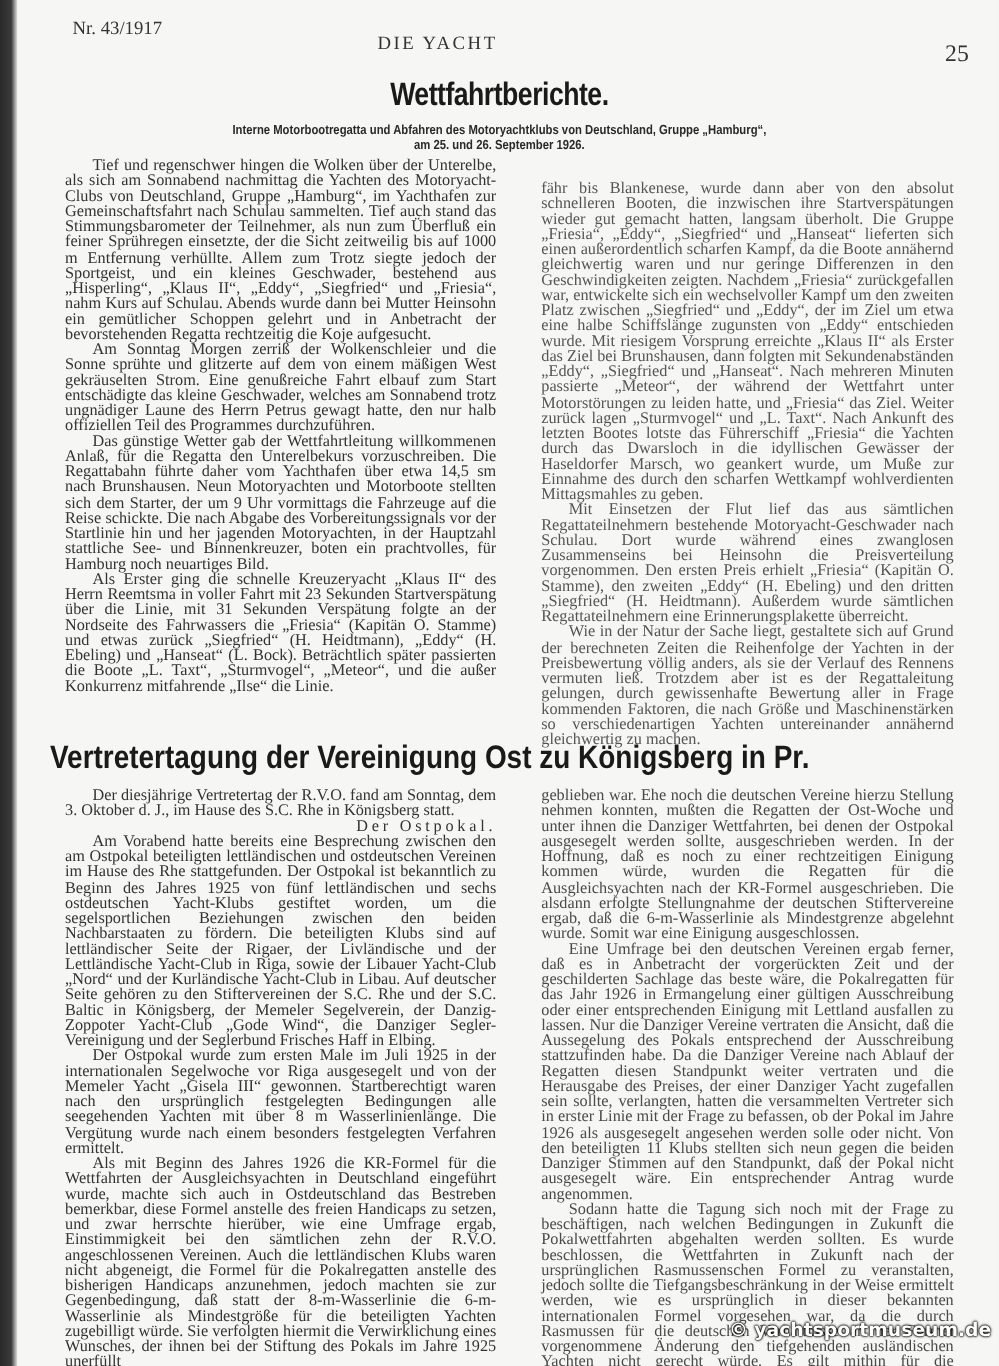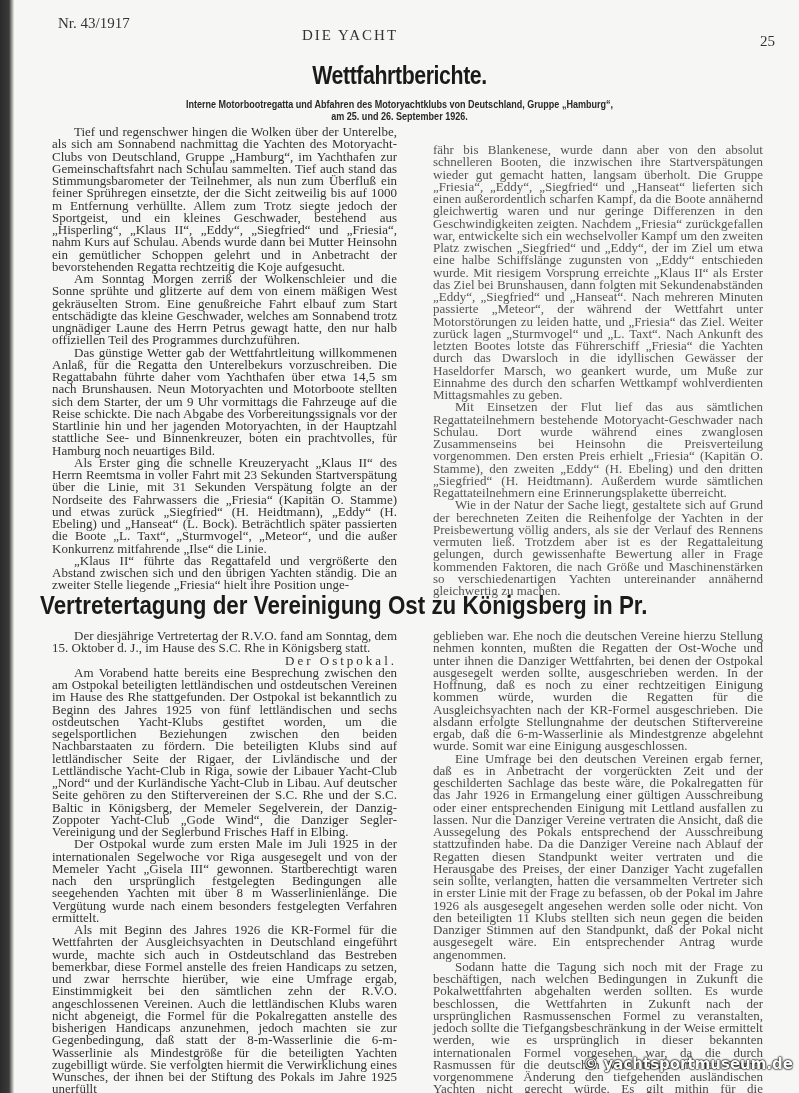--- a/index.html
+++ b/index.html
@@ -2,21 +2,21 @@
 <html><head>
 <meta charset="utf-8">
 <style>
   html, body { margin:0; padding:0; }
   body { width:799px; height:1093px; background:#f4f4f2; position:relative; overflow:hidden; }
   .page { position:absolute; left:0; top:0; width:799px; height:1093px; background:#f6f6f4; }
   .left-edge { position:absolute; left:0; top:0; width:14px; height:1093px; background:linear-gradient(to right,#2a2a2a 0,#3a3a3a 9px,#e8e8e6 14px); }
   .hdr { position:absolute; top:15px; font-family:"Liberation Serif", serif; color:#333; }
   .hdr-issue { left:58px; font-size:15px; }
   .hdr-title { left:0; width:700px; text-align:center; top:27px; font-size:15px; letter-spacing:2px; }
-  .hdr-page { right:24px; top:33px; font-size:15px; }
+  .hdr-page { right:24px; top:33px; font-size:19px; }
   .t1 { position:absolute; top:60px; left:0; width:799px; text-align:center; font-family:"Liberation Sans", sans-serif; font-weight:bold; font-size:26px; color:#1a1a1a; letter-spacing:-0.5px; transform:scaleX(0.82); }
   .sub1 { position:absolute; top:98px; left:0; width:799px; text-align:center; font-family:"Liberation Sans", sans-serif; font-weight:bold; font-size:10.5px; color:#2a2a2a; line-height:12px; transform:scaleX(0.86); }
   .col { position:absolute; font-family:"Liberation Serif", serif; font-size:13px; line-height:12.25px; color:#333; text-align:justify; }
   .col p { margin:0; text-indent:22px; }
   .col p.noind { text-indent:0; }
   .c1 { left:52px; top:126px; width:345px; }
   .c2 { left:433px; top:144px; width:330px; color:#555; }
   .sig { text-align:right; letter-spacing:2px; margin-top:2px; padding-right:6px; }
   .t2 { position:absolute; top:590px; left:40px; width:740px; font-family:"Liberation Sans", sans-serif; font-weight:bold; font-size:26px; color:#1a1a1a; white-space:nowrap; transform:scaleX(0.86); transform-origin:left; }
   .c3 { left:52px; top:630px; width:345px; }
@@ -38,33 +38,32 @@
   <div class="sub1">
     <div>Interne Motorbootregatta und Abfahren des Motoryachtklubs von Deutschland, Gruppe „Hamburg“,</div>
     <div>am 25. und 26. September 1926.</div>
   </div>
 
   <div class="col c1">
     <p>Tief und regenschwer hingen die Wolken über der Unterelbe, als sich am Sonnabend nachmittag die Yachten des Motoryacht-Clubs von Deutschland, Gruppe „Hamburg“, im Yachthafen zur Gemeinschaftsfahrt nach Schulau sammelten. Tief auch stand das Stimmungsbarometer der Teilnehmer, als nun zum Überfluß ein feiner Sprühregen einsetzte, der die Sicht zeitweilig bis auf 1000 m Entfernung verhüllte. Allem zum Trotz siegte jedoch der Sportgeist, und ein kleines Geschwader, bestehend aus „Hisperling“, „Klaus II“, „Eddy“, „Siegfried“ und „Friesia“, nahm Kurs auf Schulau. Abends wurde dann bei Mutter Heinsohn ein gemütlicher Schoppen gelehrt und in Anbetracht der bevorstehenden Regatta rechtzeitig die Koje aufgesucht.</p>
     <p>Am Sonntag Morgen zerriß der Wolkenschleier und die Sonne sprühte und glitzerte auf dem von einem mäßigen West gekräuselten Strom. Eine genußreiche Fahrt elbauf zum Start entschädigte das kleine Geschwader, welches am Sonnabend trotz ungnädiger Laune des Herrn Petrus gewagt hatte, den nur halb offiziellen Teil des Programmes durchzuführen.</p>
     <p>Das günstige Wetter gab der Wettfahrtleitung willkommenen Anlaß, für die Regatta den Unterelbekurs vorzuschreiben. Die Regattabahn führte daher vom Yachthafen über etwa 14,5 sm nach Brunshausen. Neun Motoryachten und Motorboote stellten sich dem Starter, der um 9 Uhr vormittags die Fahrzeuge auf die Reise schickte. Die nach Abgabe des Vorbereitungssignals vor der Startlinie hin und her jagenden Motoryachten, in der Hauptzahl stattliche See- und Binnenkreuzer, boten ein prachtvolles, für Hamburg noch neuartiges Bild.</p>
     <p>Als Erster ging die schnelle Kreuzeryacht „Klaus II“ des Herrn Reemtsma in voller Fahrt mit 23 Sekunden Startverspätung über die Linie, mit 31 Sekunden Verspätung folgte an der Nordseite des Fahrwassers die „Friesia“ (Kapitän O. Stamme) und etwas zurück „Siegfried“ (H. Heidtmann), „Eddy“ (H. Ebeling) und „Hanseat“ (L. Bock). Beträchtlich später passierten die Boote „L. Taxt“, „Sturmvogel“, „Meteor“, und die außer Konkurrenz mitfahrende „Ilse“ die Linie.</p>
-    <p>„Klaus II“ führte das Regattafeld und vergrößerte den Abstand zwischen sich und den übrigen Yachten ständig. Die an zweiter Stelle liegende „Friesia“ hielt ihre Position unge-</p>
   </div>
 
   <div class="col c2">
     <p class="noind">fähr bis Blankenese, wurde dann aber von den absolut schnelleren Booten, die inzwischen ihre Startverspätungen wieder gut gemacht hatten, langsam überholt. Die Gruppe „Friesia“, „Eddy“, „Siegfried“ und „Hanseat“ lieferten sich einen außerordentlich scharfen Kampf, da die Boote annähernd gleichwertig waren und nur geringe Differenzen in den Geschwindigkeiten zeigten. Nachdem „Friesia“ zurückgefallen war, entwickelte sich ein wechselvoller Kampf um den zweiten Platz zwischen „Siegfried“ und „Eddy“, der im Ziel um etwa eine halbe Schiffslänge zugunsten von „Eddy“ entschieden wurde. Mit riesigem Vorsprung erreichte „Klaus II“ als Erster das Ziel bei Brunshausen, dann folgten mit Sekundenabständen „Eddy“, „Siegfried“ und „Hanseat“. Nach mehreren Minuten passierte „Meteor“, der während der Wettfahrt unter Motorstörungen zu leiden hatte, und „Friesia“ das Ziel. Weiter zurück lagen „Sturmvogel“ und „L. Taxt“. Nach Ankunft des letzten Bootes lotste das Führerschiff „Friesia“ die Yachten durch das Dwarsloch in die idyllischen Gewässer der Haseldorfer Marsch, wo geankert wurde, um Muße zur Einnahme des durch den scharfen Wettkampf wohlverdienten Mittagsmahles zu geben.</p>
     <p>Mit Einsetzen der Flut lief das aus sämtlichen Regattateilnehmern bestehende Motoryacht-Geschwader nach Schulau. Dort wurde während eines zwanglosen Zusammenseins bei Heinsohn die Preisverteilung vorgenommen. Den ersten Preis erhielt „Friesia“ (Kapitän O. Stamme), den zweiten „Eddy“ (H. Ebeling) und den dritten „Siegfried“ (H. Heidtmann). Außerdem wurde sämtlichen Regattateilnehmern eine Erinnerungsplakette überreicht.</p>
     <p>Wie in der Natur der Sache liegt, gestaltete sich auf Grund der berechneten Zeiten die Reihenfolge der Yachten in der Preisbewertung völlig anders, als sie der Verlauf des Rennens vermuten ließ. Trotzdem aber ist es der Regattaleitung gelungen, durch gewissenhafte Bewertung aller in Frage kommenden Faktoren, die nach Größe und Maschinenstärken so verschiedenartigen Yachten untereinander annähernd gleichwertig zu machen.</p>
   </div>
 
   <div class="t2">Vertretertagung der Vereinigung Ost zu Königsberg in Pr.</div>
 
   <div class="col c3">
-    <p>Der diesjährige Vertretertag der R.V.O. fand am Sonntag, dem 15. Oktober d. J., im Hause des S.C. Rhe in Königsberg statt.</p>
+    <p>Der diesjährige Vertretertag der R.V.O. fand am Sonntag, dem 3. Oktober d. J., im Hause des S.C. Rhe in Königsberg statt.</p>
     <p class="subhead">Der Ostpokal.</p>
     <p>Am Vorabend hatte bereits eine Besprechung zwischen den am Ostpokal beteiligten lettländischen und ostdeutschen Vereinen im Hause des Rhe stattgefunden. Der Ostpokal ist bekanntlich zu Beginn des Jahres 1925 von fünf lettländischen und sechs ostdeutschen Yacht-Klubs gestiftet worden, um die segelsportlichen Beziehungen zwischen den beiden Nachbarstaaten zu fördern. Die beteiligten Klubs sind auf lettländischer Seite der Rigaer, der Livländische und der Lettländische Yacht-Club in Riga, sowie der Libauer Yacht-Club „Nord“ und der Kurländische Yacht-Club in Libau. Auf deutscher Seite gehören zu den Stiftervereinen der S.C. Rhe und der S.C. Baltic in Königsberg, der Memeler Segelverein, der Danzig-Zoppoter Yacht-Club „Gode Wind“, die Danziger Segler-Vereinigung und der Seglerbund Frisches Haff in Elbing.</p>
     <p>Der Ostpokal wurde zum ersten Male im Juli 1925 in der internationalen Segelwoche vor Riga ausgesegelt und von der Memeler Yacht „Gisela III“ gewonnen. Startberechtigt waren nach den ursprünglich festgelegten Bedingungen alle seegehenden Yachten mit über 8 m Wasserlinienlänge. Die Vergütung wurde nach einem besonders festgelegten Verfahren ermittelt.</p>
     <p>Als mit Beginn des Jahres 1926 die KR-Formel für die Wettfahrten der Ausgleichsyachten in Deutschland eingeführt wurde, machte sich auch in Ostdeutschland das Bestreben bemerkbar, diese Formel anstelle des freien Handicaps zu setzen, und zwar herrschte hierüber, wie eine Umfrage ergab, Einstimmigkeit bei den sämtlichen zehn der R.V.O. angeschlossenen Vereinen. Auch die lettländischen Klubs waren nicht abgeneigt, die Formel für die Pokalregatten anstelle des bisherigen Handicaps anzunehmen, jedoch machten sie zur Gegenbedingung, daß statt der 8-m-Wasserlinie die 6-m-Wasserlinie als Mindestgröße für die beteiligten Yachten zugebilligt würde. Sie verfolgten hiermit die Verwirklichung eines Wunsches, der ihnen bei der Stiftung des Pokals im Jahre 1925 unerfüllt</p>
   </div>
 
   <div class="col c4">
     <p class="noind">geblieben war. Ehe noch die deutschen Vereine hierzu Stellung nehmen konnten, mußten die Regatten der Ost-Woche und unter ihnen die Danziger Wettfahrten, bei denen der Ostpokal ausgesegelt werden sollte, ausgeschrieben werden. In der Hoffnung, daß es noch zu einer rechtzeitigen Einigung kommen würde, wurden die Regatten für die Ausgleichsyachten nach der KR-Formel ausgeschrieben. Die alsdann erfolgte Stellungnahme der deutschen Stiftervereine ergab, daß die 6-m-Wasserlinie als Mindestgrenze abgelehnt wurde. Somit war eine Einigung ausgeschlossen.</p>
     <p>Eine Umfrage bei den deutschen Vereinen ergab ferner, daß es in Anbetracht der vorgerückten Zeit und der geschilderten Sachlage das beste wäre, die Pokalregatten für das Jahr 1926 in Ermangelung einer gültigen Ausschreibung oder einer entsprechenden Einigung mit Lettland ausfallen zu lassen. Nur die Danziger Vereine vertraten die Ansicht, daß die Aussegelung des Pokals entsprechend der Ausschreibung stattzufinden habe. Da die Danziger Vereine nach Ablauf der Regatten diesen Standpunkt weiter vertraten und die Herausgabe des Preises, der einer Danziger Yacht zugefallen sein sollte, verlangten, hatten die versammelten Vertreter sich in erster Linie mit der Frage zu befassen, ob der Pokal im Jahre 1926 als ausgesegelt angesehen werden solle oder nicht. Von den beteiligten 11 Klubs stellten sich neun gegen die beiden Danziger Stimmen auf den Standpunkt, daß der Pokal nicht ausgesegelt wäre. Ein entsprechender Antrag wurde angenommen.</p>
     <p>Sodann hatte die Tagung sich noch mit der Frage zu beschäftigen, nach welchen Bedingungen in Zukunft die Pokalwettfahrten abgehalten werden sollten. Es wurde beschlossen, die Wettfahrten in Zukunft nach der ursprünglichen Rasmussenschen Formel zu veranstalten, jedoch sollte die Tiefgangsbeschränkung in der Weise ermittelt werden, wie es ursprünglich in dieser bekannten internationalen Formel vorgesehen war, da die durch Rasmussen für die deutschen Verhältnisse an der Formel vorgenommene Änderung den tiefgehenden ausländischen Yachten nicht gerecht würde. Es gilt mithin für die Tiefgangsbeschränkung nicht die Formel</p>

